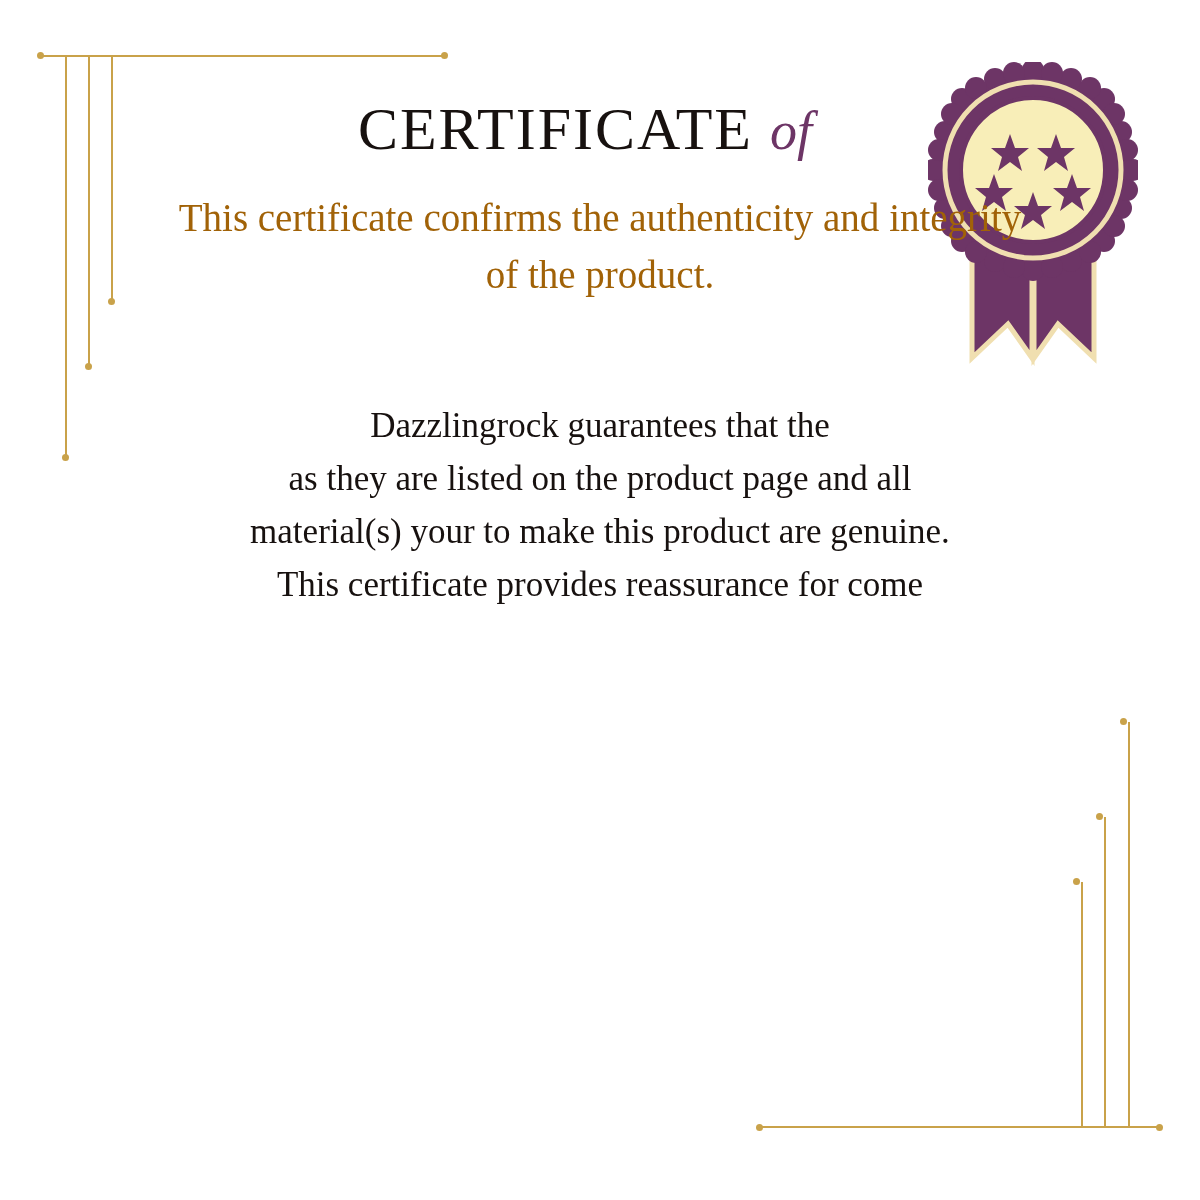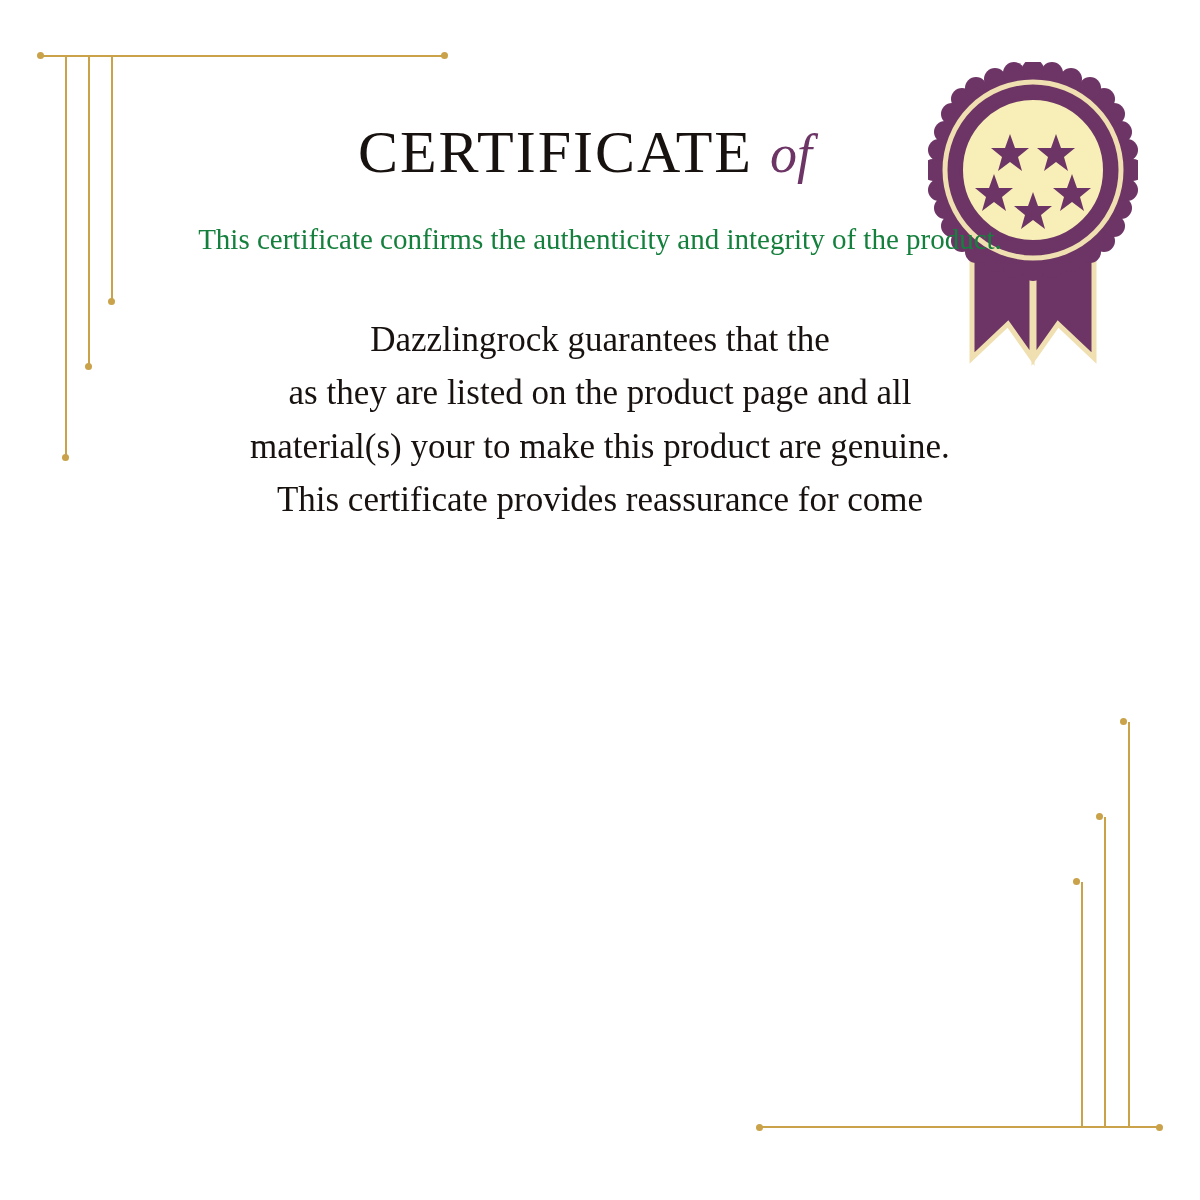--- a/index.html
+++ b/index.html
@@ -52,45 +52,45 @@
   
   .content {
     position: absolute;
     left: 0;
     top: 0;
     width: 1200px;
     text-align: center;
   }
   .title {
     margin: 0;
-    padding-top: 115px;
+    padding-top: 92px;
     font-size: 60px;
     letter-spacing: 2px;
     line-height: 1.24;
     color: #17110f;
     font-weight: 400;
     font-family: "Liberation Serif", serif;
     width: 830px;
     margin-left: 170px;
   }
   .title .of {
     font-style: italic;
     color: #6d3566;
     font-size: 54px;
     letter-spacing: 0;
   }
   .subtitle {
-    margin: 30px auto 0 auto;
+    margin: 24px auto 0 auto;
     width: 860px;
-    font-size: 29px;
+    font-size: 39px;
     line-height: 1.44;
-    color: #15803d;
+    color: #a16207;
   }
   .body-copy {
-    margin: 52px auto 0 auto;
+    margin: 96px auto 0 auto;
     width: 950px;
     font-size: 35px;
     line-height: 1.52;
     color: #17110f;
   }
   .body-copy .line { display: block; }
 </style>
 </head>
 <body>
 

